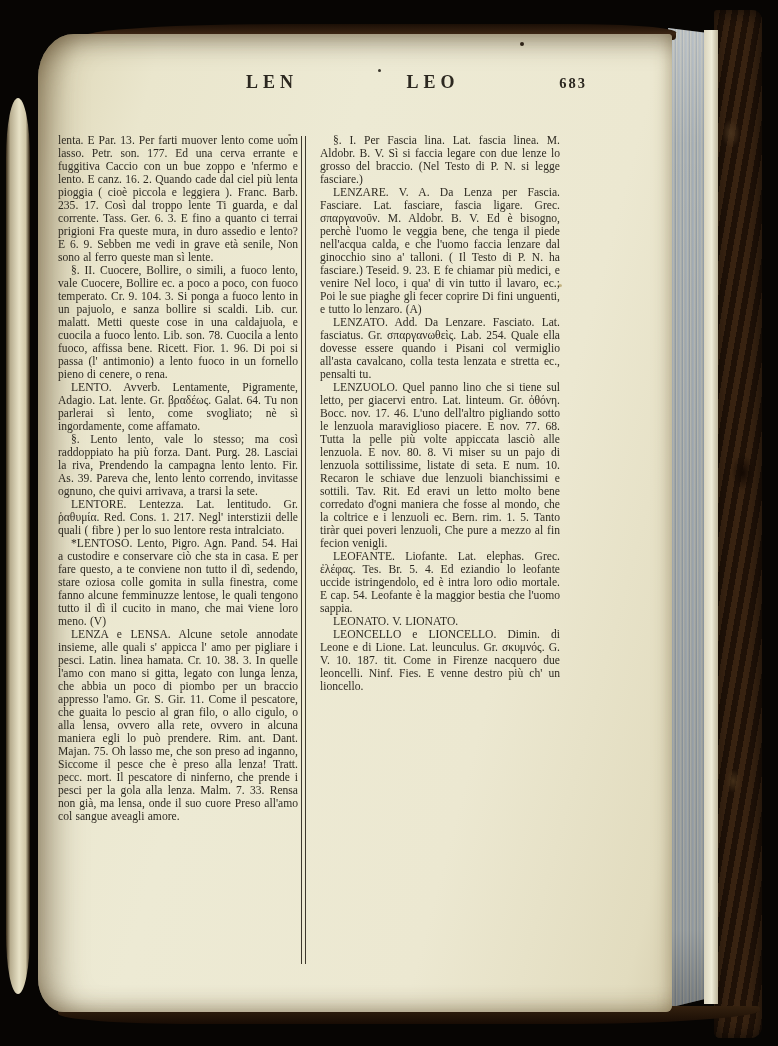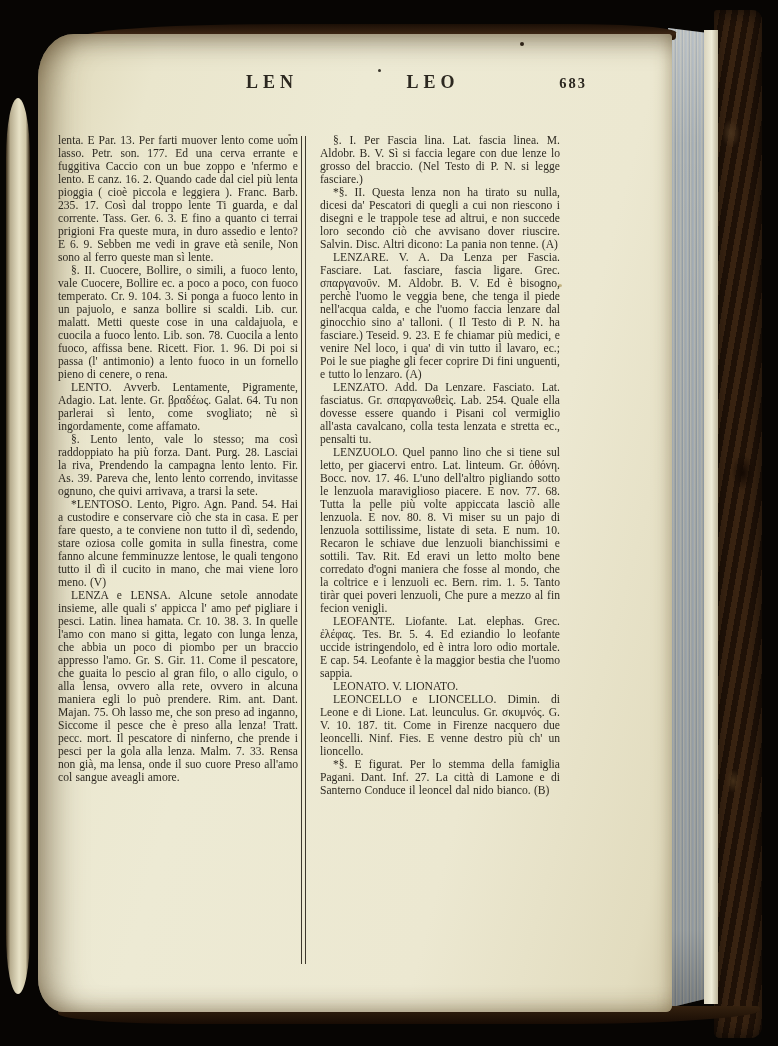--- a/index.html
+++ b/index.html
@@ -110,29 +110,28 @@
   </div>
 
   <div class="text-block">
     <div class="divider"></div>
 
     <div class="col col-left">
       <p class="cont">lenta. E Par. 13. Per farti muover lento come uom lasso. Petr. son. 177. Ed una cerva errante e fuggitiva Caccio con un bue zoppo e 'nfermo e lento. E canz. 16. 2. Quando cade dal ciel più lenta pioggia ( cioè piccola e leggiera ). Franc. Barb. 235. 17. Così dal troppo lente Ti guarda, e dal corrente. Tass. Ger. 6. 3. E fino a quanto ci terrai prigioni Fra queste mura, in duro assedio e lento? E 6. 9. Sebben me vedi in grave età senile, Non sono al ferro queste man sì lente.</p>
       <p>§. II. Cuocere, Bollire, o simili, a fuoco lento, vale Cuocere, Bollire ec. a poco a poco, con fuoco temperato. Cr. 9. 104. 3. Si ponga a fuoco lento in un pajuolo, e sanza bollire si scaldi. Lib. cur. malatt. Metti queste cose in una caldajuola, e cuocila a fuoco lento. Lib. son. 78. Cuocila a lento fuoco, affissa bene. Ricett. Fior. 1. 96. Di poi si passa (l' antimonio) a lento fuoco in un fornello pieno di cenere, o rena.</p>
       <p>LENTO. Avverb. Lentamente, Pigramente, Adagio. Lat. lente. Gr. βραδέως. Galat. 64. Tu non parlerai sì lento, come svogliato; nè sì ingordamente, come affamato.</p>
       <p>§. Lento lento, vale lo stesso; ma così raddoppiato ha più forza. Dant. Purg. 28. Lasciai la riva, Prendendo la campagna lento lento. Fir. As. 39. Pareva che, lento lento correndo, invitasse ognuno, che quivi arrivava, a trarsi la sete.</p>
+      <p>LENTORE. Lentezza. Lat. lentitudo. Gr. ῥαθυμία. Red. Cons. 1. 217. Negl' interstizii delle quali ( fibre ) per lo suo lentore resta intralciato.</p>
       <p>*LENTOSO. Lento, Pigro. Agn. Pand. 54. Hai a custodire e conservare ciò che sta in casa. E per fare questo, a te conviene non tutto il dì, sedendo, stare oziosa colle gomita in sulla finestra, come fanno alcune femminuzze lentose, le quali tengono tutto il dì il cucito in mano, che mai viene loro meno. (V)</p>
       <p>LENZA e LENSA. Alcune setole annodate insieme, alle quali s' appicca l' amo per pigliare i pesci. Latin. linea hamata. Cr. 10. 38. 3. In quelle l'amo con mano si gitta, legato con lunga lenza, che abbia un poco di piombo per un braccio appresso l'amo. Gr. S. Gir. 11. Come il pescatore, che guaita lo pescio al gran filo, o allo cigulo, o alla lensa, ovvero alla rete, ovvero in alcuna maniera egli lo può prendere. Rim. ant. Dant. Majan. 75. Oh lasso me, che son preso ad inganno, Siccome il pesce che è preso alla lenza! Tratt. pecc. mort. Il pescatore di ninferno, che prende i pesci per la gola alla lenza. Malm. 7. 33. Rensa non già, ma lensa, onde il suo cuore Preso all'amo col sangue aveagli amore.</p>
     </div>
 
     <div class="col col-right">
       <p>§. I. Per Fascia lina. Lat. fascia linea. M. Aldobr. B. V. Sì si faccia legare con due lenze lo grosso del braccio. (Nel Testo di P. N. si legge fasciare.)</p>
-      <p>*§. II. Questa lenza non ha tirato su nulla, dicesi da' Pescatori di quegli a cui non riescono i disegni e le trappole tese ad altrui, e non succede loro secondo ciò che avvisano dover riuscire. Salvin. Disc. Altri dicono: La pania non tenne. (A)</p>
       <p>LENZARE. V. A. Da Lenza per Fascia. Fasciare. Lat. fasciare, fascia ligare. Grec. σπαργανοῦν. M. Aldobr. B. V. Ed è bisogno, perchè l'uomo le veggia bene, che tenga il piede nell'acqua calda, e che l'uomo faccia lenzare dal ginocchio sino a' talloni. ( Il Testo di P. N. ha fasciare.) Teseid. 9. 23. E fe chiamar più medici, e venire Nel loco, i qua' di vin tutto il lavaro, ec.; Poi le sue piaghe gli fecer coprire Di fini unguenti, e tutto lo lenzaro. (A)</p>
       <p>LENZATO. Add. Da Lenzare. Fasciato. Lat. fasciatus. Gr. σπαργανωθεὶς. Lab. 254. Quale ella dovesse essere quando i Pisani col vermiglio all'asta cavalcano, colla testa lenzata e stretta ec., pensalti tu.</p>
       <p>LENZUOLO. Quel panno lino che si tiene sul letto, per giacervi entro. Lat. linteum. Gr. ὀθόνη. Bocc. nov. 17. 46. L'uno dell'altro pigliando sotto le lenzuola maraviglioso piacere. E nov. 77. 68. Tutta la pelle più volte appiccata lasciò alle lenzuola. E nov. 80. 8. Vi miser su un pajo di lenzuola sottilissime, listate di seta. E num. 10. Recaron le schiave due lenzuoli bianchissimi e sottili. Tav. Rit. Ed eravi un letto molto bene corredato d'ogni maniera che fosse al mondo, che la coltrice e i lenzuoli ec. Bern. rim. 1. 5. Tanto tiràr quei poveri lenzuoli, Che pure a mezzo al fin fecion venigli.</p>
       <p>LEOFANTE. Liofante. Lat. elephas. Grec. ἐλέφας. Tes. Br. 5. 4. Ed eziandio lo leofante uccide istringendolo, ed è intra loro odio mortale. E cap. 54. Leofante è la maggior bestia che l'uomo sappia.</p>
       <p>LEONATO. V. LIONATO.</p>
       <p>LEONCELLO e LIONCELLO. Dimin. di Leone e di Lione. Lat. leunculus. Gr. σκυμνός. G. V. 10. 187. tit. Come in Firenze nacquero due leoncelli. Ninf. Fies. E venne destro più ch' un lioncello.</p>
-      <p>*§. E figurat. Per lo stemma della famiglia Pagani. Dant. Inf. 27. La città di Lamone e di Santerno Conduce il leoncel dal nido bianco. (B)</p>
     </div>
   </div>
 </div>
 
 </body></html>

